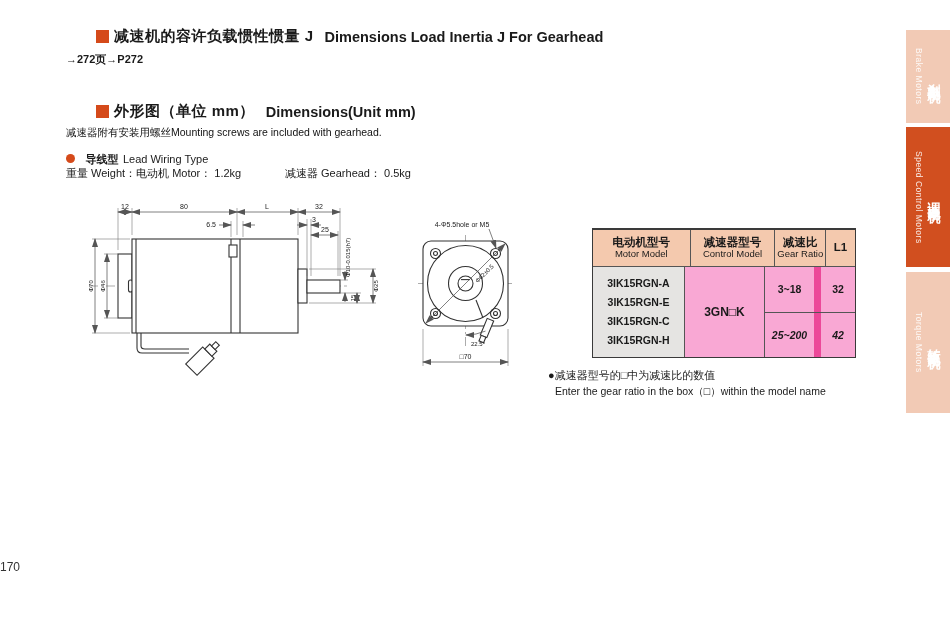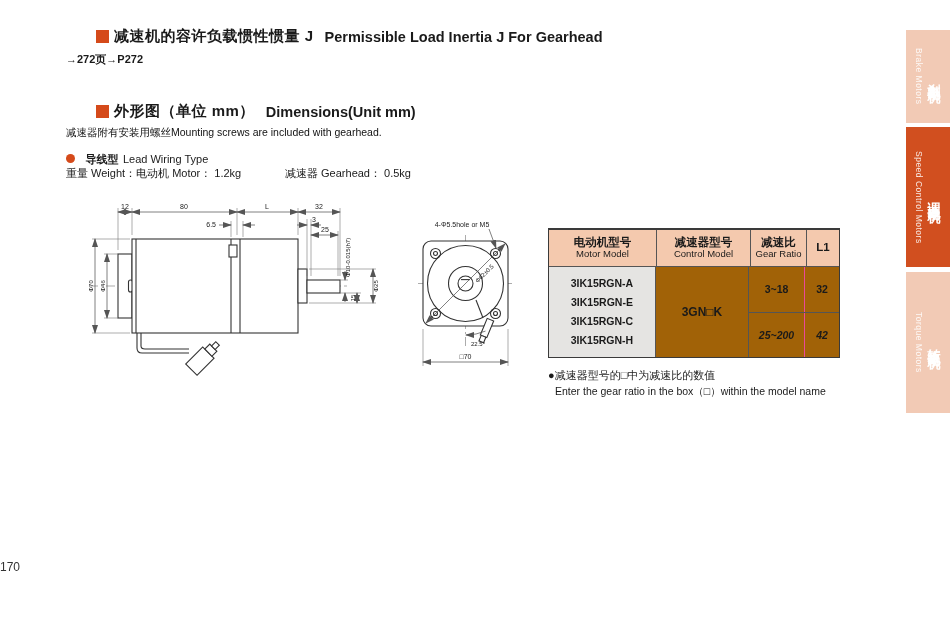--- a/index.html
+++ b/index.html
@@ -16,34 +16,34 @@
   .h1-cn{font-size:15px;font-weight:bold;letter-spacing:.5px;}
   .h1-en{font-size:14.5px;font-weight:bold;margin-left:6px;}
   .ref{font-size:11px;font-weight:600;}
   .subnote{font-size:10.5px;color:#111;}
   .dot{width:9px;height:9px;border-radius:50%;background:#d54a1a;display:inline-block;margin-right:6px;}
   .lead-cn{font-size:11px;font-weight:bold;}
   .lead-en{font-size:11px;}
   .wline{font-size:11px;}
 
   
-  .spec-table{width:292px;border:1.6px solid #3a3a3a;border-top-width:2.5px;box-sizing:border-box;background:#a16207;}
+  .spec-table{width:264px;border:1.6px solid #3a3a3a;border-top-width:2.5px;box-sizing:border-box;background:#f9a8d4;margin-left:44px;}
   .t-head{display:flex;height:36px;background:#f4c9ae;border-bottom:1px solid #555;}
   .t-head .hc{display:flex;flex-direction:column;align-items:center;justify-content:center;border-right:1px solid #555;box-sizing:border-box;line-height:1.15;}
   .t-head .hc:last-child{border-right:none;}
   .hc .cn{font-size:11.5px;font-weight:bold;}
   .hc .en{font-size:9.5px;}
   .t-body{display:flex;height:90px;}
   .colA{width:108px;background:#e5e4e2;border-right:1px solid #555;box-sizing:border-box;display:flex;flex-direction:column;align-items:center;justify-content:center;}
   .colA div{font-size:10.5px;font-weight:bold;line-height:19px;}
   .colB{width:94px;border-right:1px solid #555;box-sizing:border-box;display:flex;align-items:center;justify-content:center;font-size:12px;font-weight:bold;}
   .colCD{width:90px;display:flex;flex-direction:column;}
   .cd-row{flex:1;display:flex;}
   .cd-row + .cd-row{border-top:1px solid #555;font-style:italic;}
-  .cellC{width:56px;border-right:1px solid #ec4899;box-sizing:border-box;display:flex;align-items:center;justify-content:center;font-size:10.5px;font-weight:bold;}
+  .cellC{width:56px;border-right:7px solid #ec4899;box-sizing:border-box;display:flex;align-items:center;justify-content:center;font-size:10.5px;font-weight:bold;}
   .cellD{width:34px;display:flex;align-items:center;justify-content:center;font-size:10.5px;font-weight:bold;}
   .tnote1{font-size:11px;}
   .tnote2{font-size:10.5px;margin-left:7px;margin-top:2px;}
 
   
   .tab{position:absolute;left:906px;width:44px;display:flex;flex-direction:row;align-items:center;justify-content:center;gap:1px;}
   .tab .cnv{writing-mode:vertical-rl;text-orientation:upright;font-size:13px;font-weight:bold;color:#ffffff;letter-spacing:2px;}
   .tab .env{writing-mode:vertical-rl;font-size:8.5px;color:rgba(255,255,255,.88);letter-spacing:.5px;}
   .tab-light{background:#f2cab5;}
   .tab-active{background:#d14f1f;}
@@ -58,21 +58,21 @@
   .cl{stroke:#888;stroke-width:.7;fill:none;stroke-dasharray:9 3 2 3;}
   text.dt{font-family:"Liberation Sans",sans-serif;font-size:7px;fill:#222;}
   text.dts{font-family:"Liberation Sans",sans-serif;font-size:6px;fill:#222;}
 </style>
 </head>
 <body>
 
 <div class="abs h-row" style="left:66px;top:27px;">
   <span class="sq"></span>
   <span class="h1-cn">减速机的容许负载惯性惯量 J</span>
-  <span class="h1-en">Permissible Load Inertia J For Gearhead</span>
+  <span class="h1-en">Dimensions Load Inertia J For Gearhead</span>
 </div>
 <div class="abs ref" style="left:66px;top:52px;">→272页→P272</div>
 
 <div class="abs h-row" style="left:66px;top:102px;">
   <span class="sq"></span>
   <span class="h1-cn">外形图（单位 mm）</span>
   <span class="h1-en">Dimensions(Unit mm)</span>
 </div>
 <div class="abs subnote" style="left:66px;top:126px;">
   <span>减速器附有安装用螺丝</span><span>Mounting screws are included with gearhead.</span>

